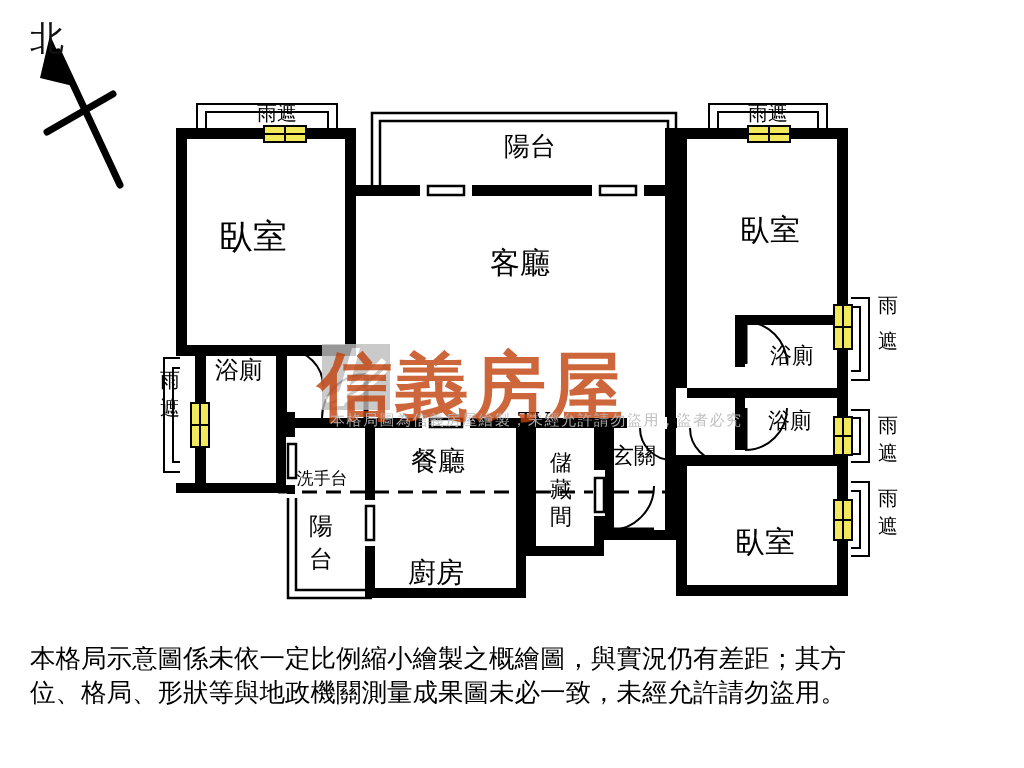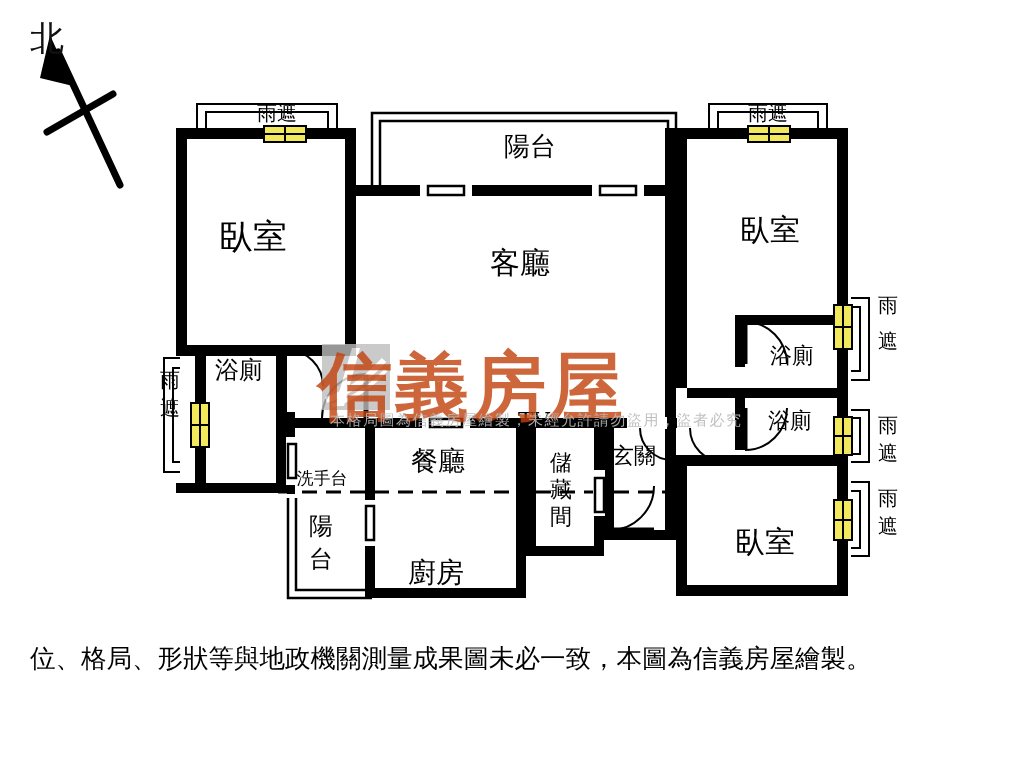--- a/index.html
+++ b/index.html
@@ -283,14 +283,15 @@
     <path d="M10,62 C28,56 46,46 64,26" stroke="#ffffff" stroke-width="4" fill="none"></path>
   </svg>
 </div>
 
 <div class="wm-big">信義房屋</div>
 <div class="wm-small">本格局圖為信義房屋繪製，未經允許請勿盜用，盜者必究</div>
 
 <div style="position:absolute;left:30px;top:16px;font-size:34px;font-family:'DejaVu Serif','Liberation Serif',serif;">北</div>
 
 <div class="disclaimer">
-  <p>位、格局、形狀等與地政機關測量成果圖未必一致，本圖為信義房屋繪製。</p>
+  <p>本格局示意圖係未依一定比例縮小繪製之概繪圖，與實況仍有差距；其方</p>
+  <p>位、格局、形狀等與地政機關測量成果圖未必一致，未經允許請勿盜用。</p>
 </div>
 
 </body></html>

